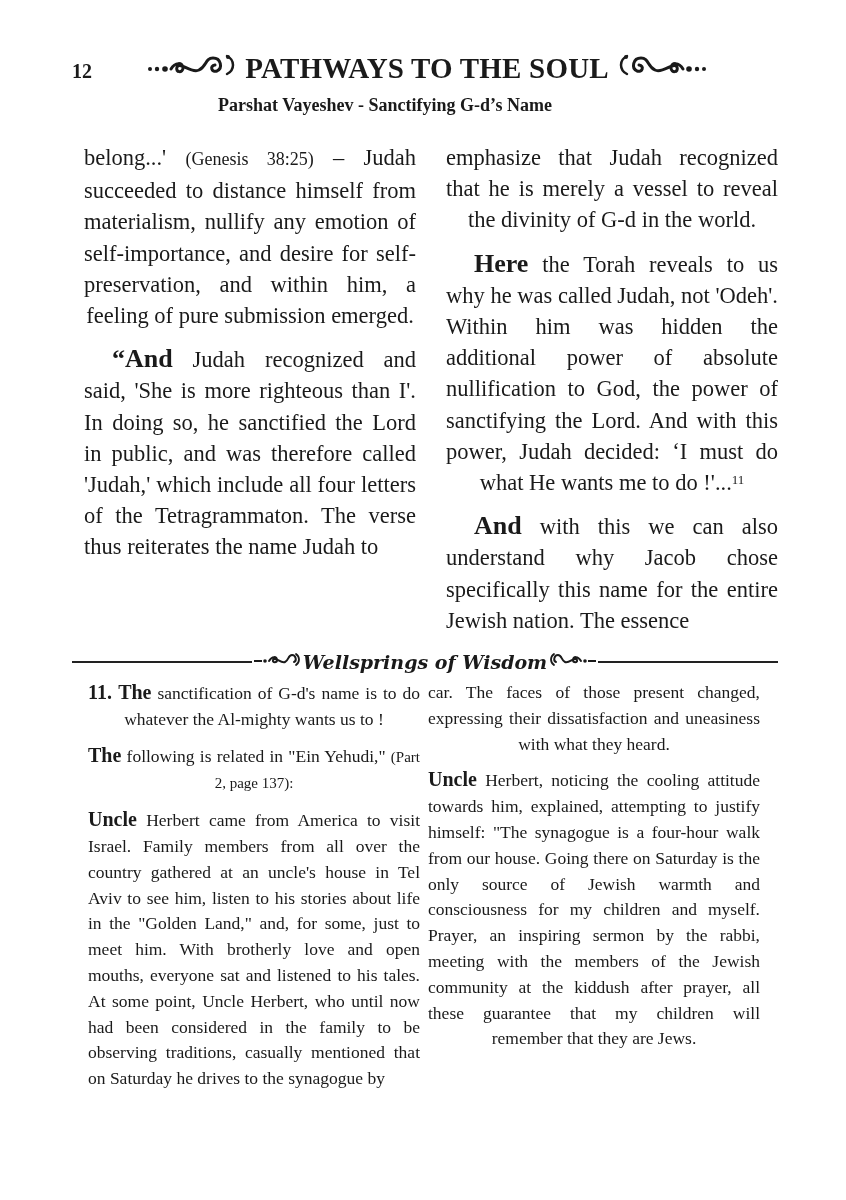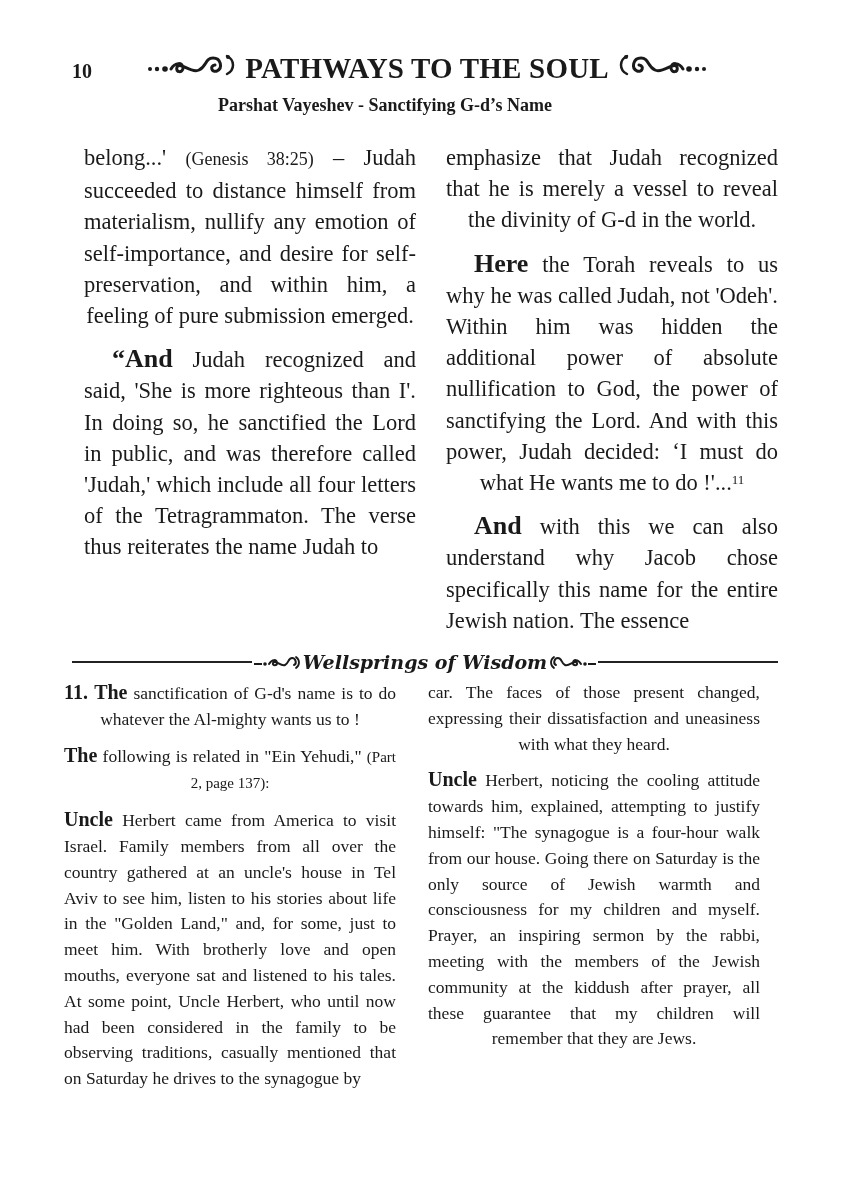--- a/index.html
+++ b/index.html
@@ -37,37 +37,37 @@
     .column sup { font-size: 13px; vertical-align: 6px; line-height: 0; }
 
     .divider {
       position: absolute; left: 72px; top: 650px; width: 706px; height: 24px;
       display: flex; align-items: center;
     }
     .divider .rule { flex: 1; height: 1.5px; background: #222; }
     .divider .label {
       font-family: "DejaVu Serif", serif; font-style: italic; font-weight: bold;
       font-size: 19px; padding: 0 2px; white-space: nowrap;
-      display: flex; align-items: center;
+      display: flex; align-items: flex-start;
     }
     .fcol {
       position: absolute; width: 332px; text-align: justify;
       font-size: 17.5px; line-height: 25.8px;
     }
-    .fcol-left { left: 64px; top: 680px; }
+    .fcol-left { left: 88px; top: 680px; }
     .fcol-right { left: 428px; top: 680px; }
     .fcol p { margin: 0 0 10px 0; }
     .fcol .lead { font-weight: bold; font-size: 20px; }
     .fcol .small { font-size: 15px; }
     .fcol p.center-last { text-align-last: center; }
   </style>
 </head>
 <body>
 
-<div class="page-number">10</div>
+<div class="page-number">12</div>
 
 <div class="running-title">
   <span class="ornament">
     <svg width="92" height="26" viewBox="0 0 92 26">
       <circle cx="3" cy="17" r="2" fill="#1a1a1a"></circle>
       <circle cx="10" cy="17" r="2.2" fill="#1a1a1a"></circle>
       <circle cx="18" cy="17" r="2.8" fill="#1a1a1a"></circle>
       <path d="M24 17 C28 10, 36 10, 36 16 C36 21, 28 21, 30 15 C33 9, 44 22, 52 18 C60 14, 58 6, 66 6 C74 6, 76 16, 70 19 C65 21, 62 14, 68 13" fill="none" stroke="#1a1a1a" stroke-width="3" stroke-linecap="round"></path>
       <path d="M80 4 C88 8, 88 18, 80 22" fill="none" stroke="#1a1a1a" stroke-width="2.5" stroke-linecap="round"></path>
       <circle cx="81" cy="5" r="2" fill="#1a1a1a"></circle>

